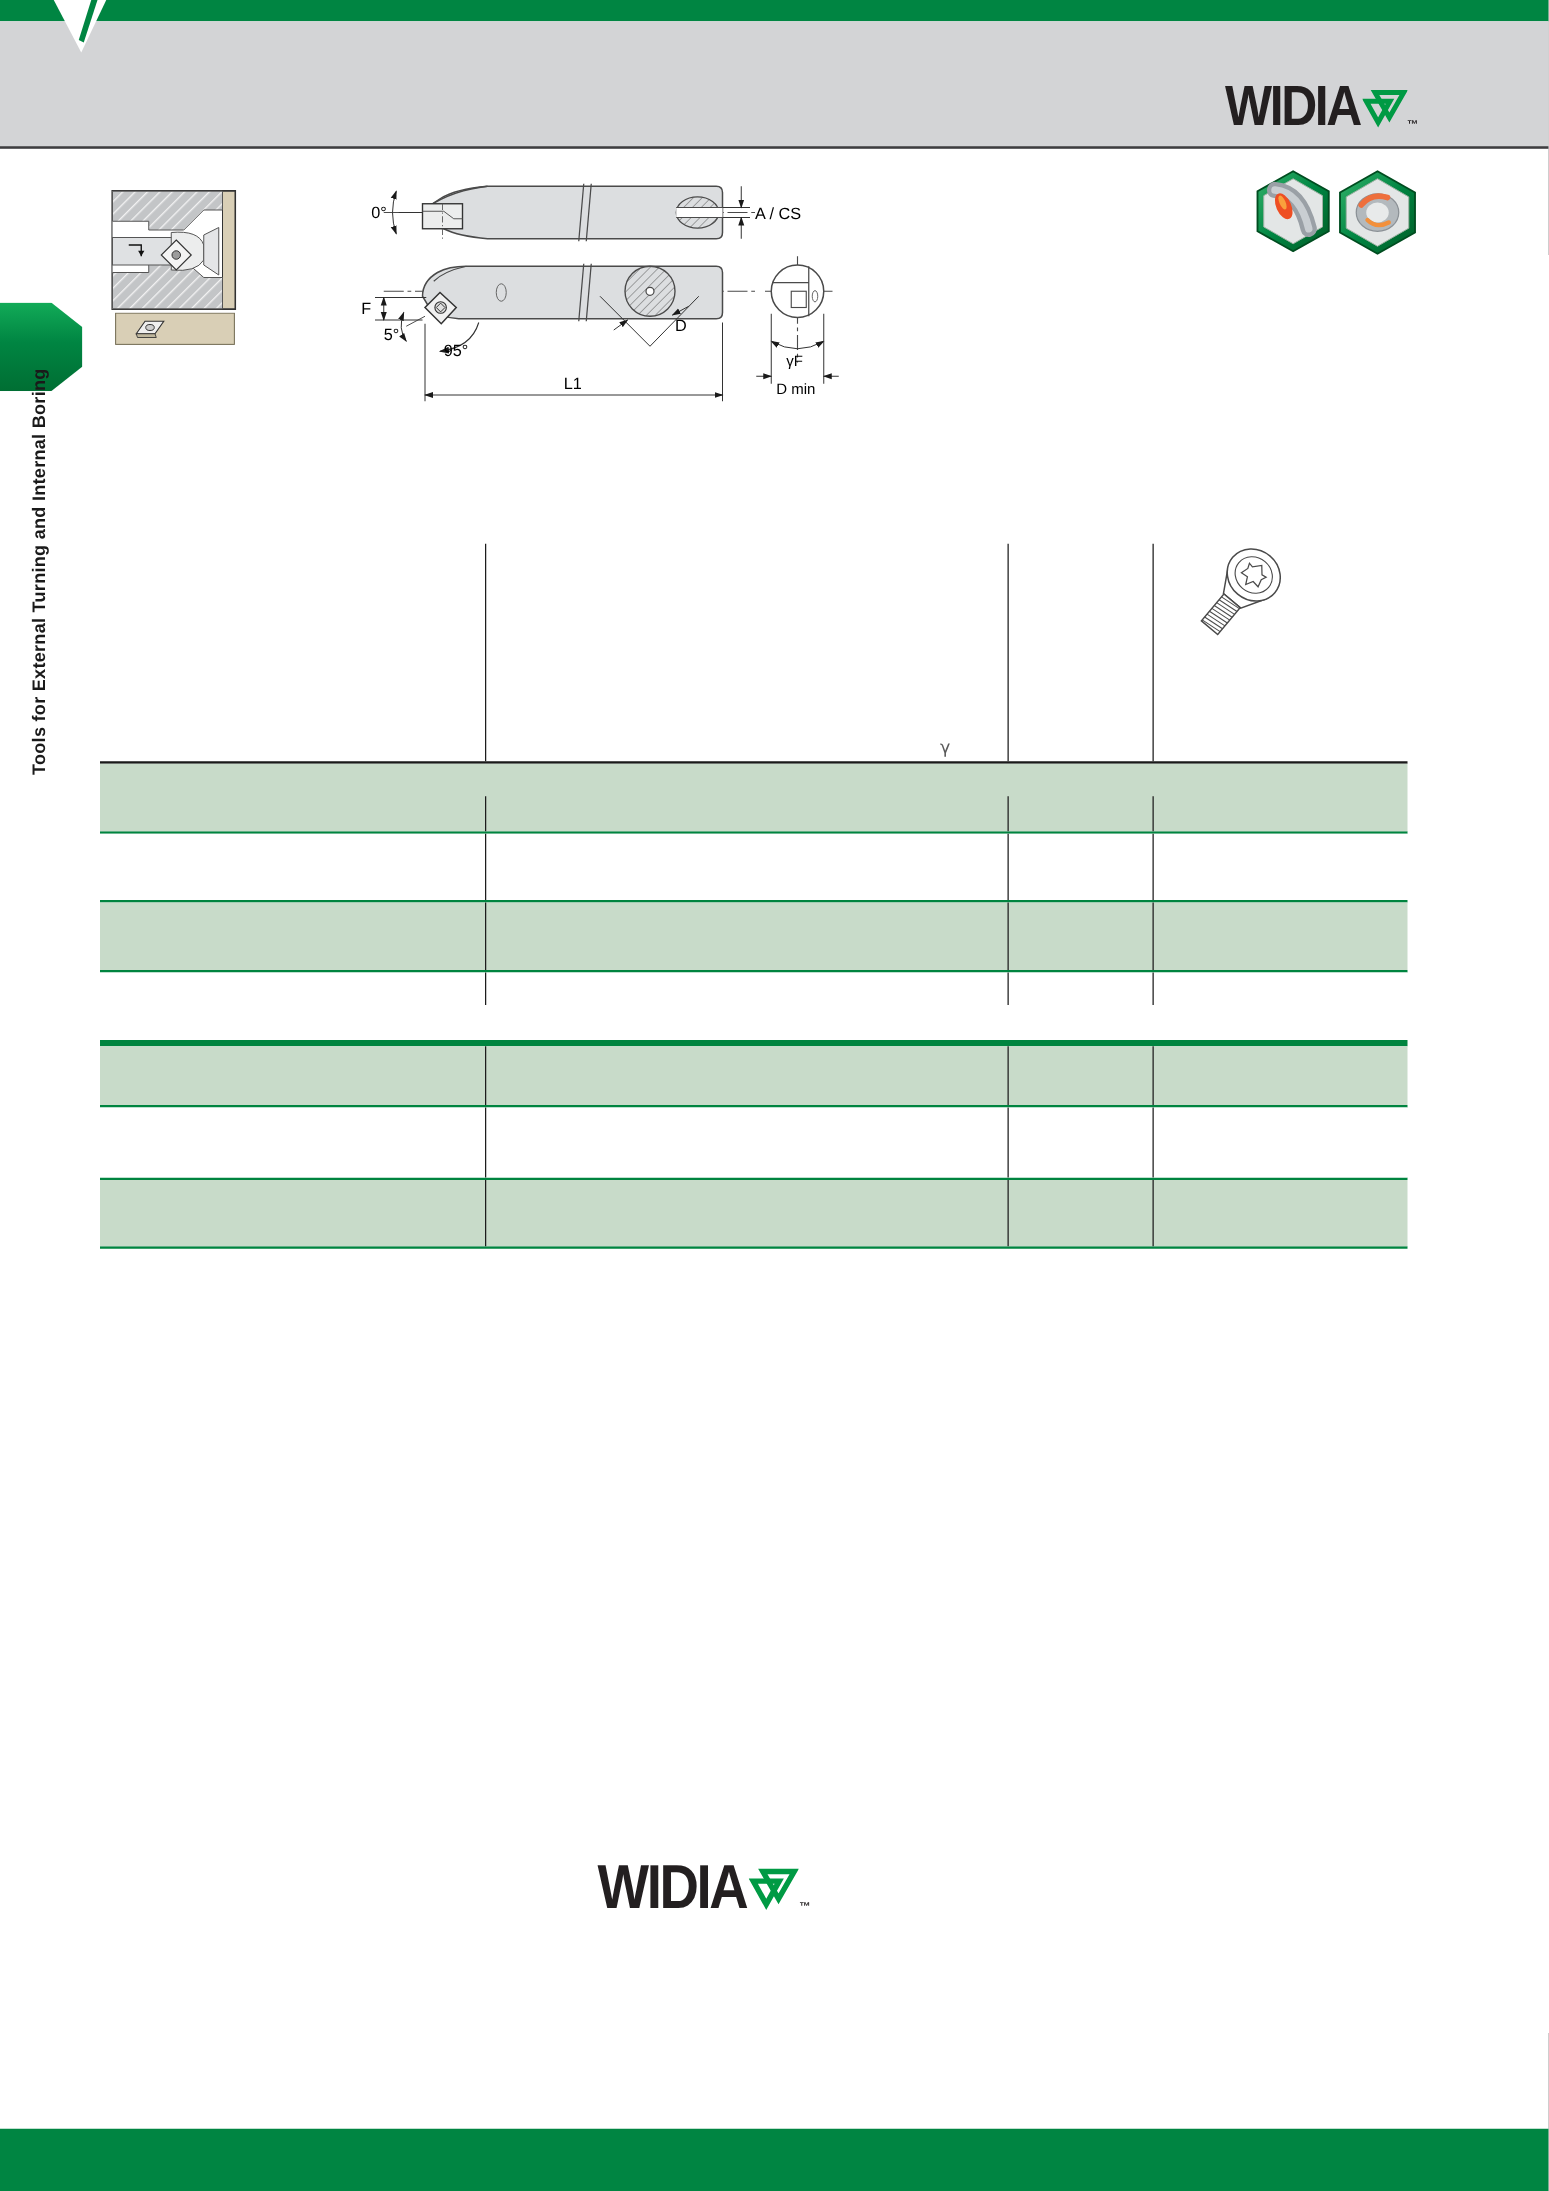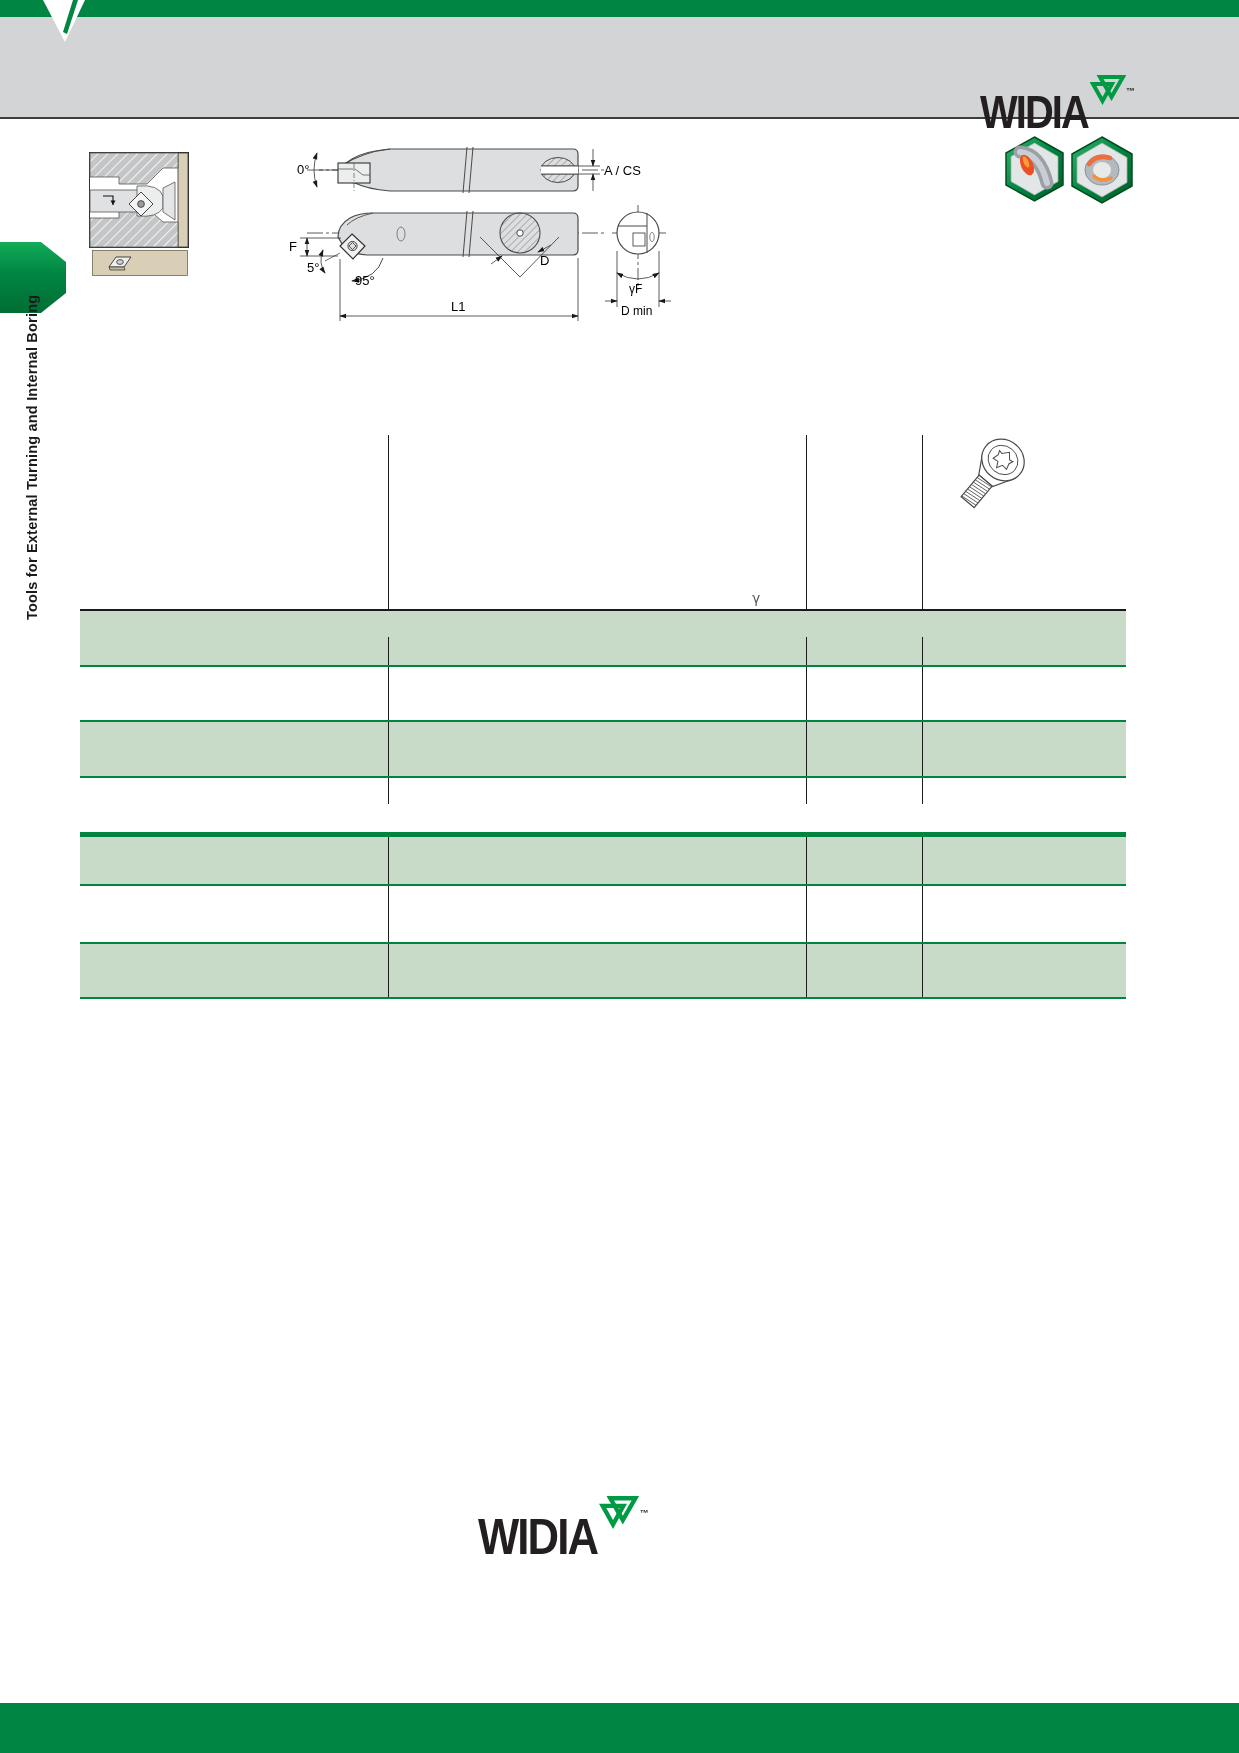--- a/index.html
+++ b/index.html
@@ -9,21 +9,21 @@
     font-family:"Liberation Sans","DejaVu Sans",sans-serif;color:#1a1a1a;
   }
   .abs{position:absolute;}
 
   
   .top-bar{left:0;top:0;width:1239px;height:17px;background:#008542;}
   .gray-band{left:0;top:17px;width:1239px;height:100px;background:#d3d4d6;border-bottom:2px solid #3d3d3f;}
   .notch{left:40px;top:0;}
 
   
-  .widia-logo{display:flex;align-items:flex-start;margin-top:28px;}
+  .widia-logo{display:flex;align-items:flex-end;}
   .widia-text{font-weight:900;color:#231f20;letter-spacing:-2px;transform:scale(.95,1.08);transform-origin:left top;line-height:1;}
   .logo-top .widia-text{font-size:42px;}
   .logo-bottom .widia-text{font-size:46px;}
   .widia-mark{line-height:0;}
   .logo-top .widia-mark{margin:-16px 0 0 -4px;}
   .logo-bottom .widia-mark{margin:-17px 0 0 -4px;}
   .widia-tm{font-size:9px;font-weight:bold;color:#231f20;margin-top:-4px;}
   .logo-top{left:980px;top:62px;}
   .logo-bottom{left:478px;top:1484px;}
 

